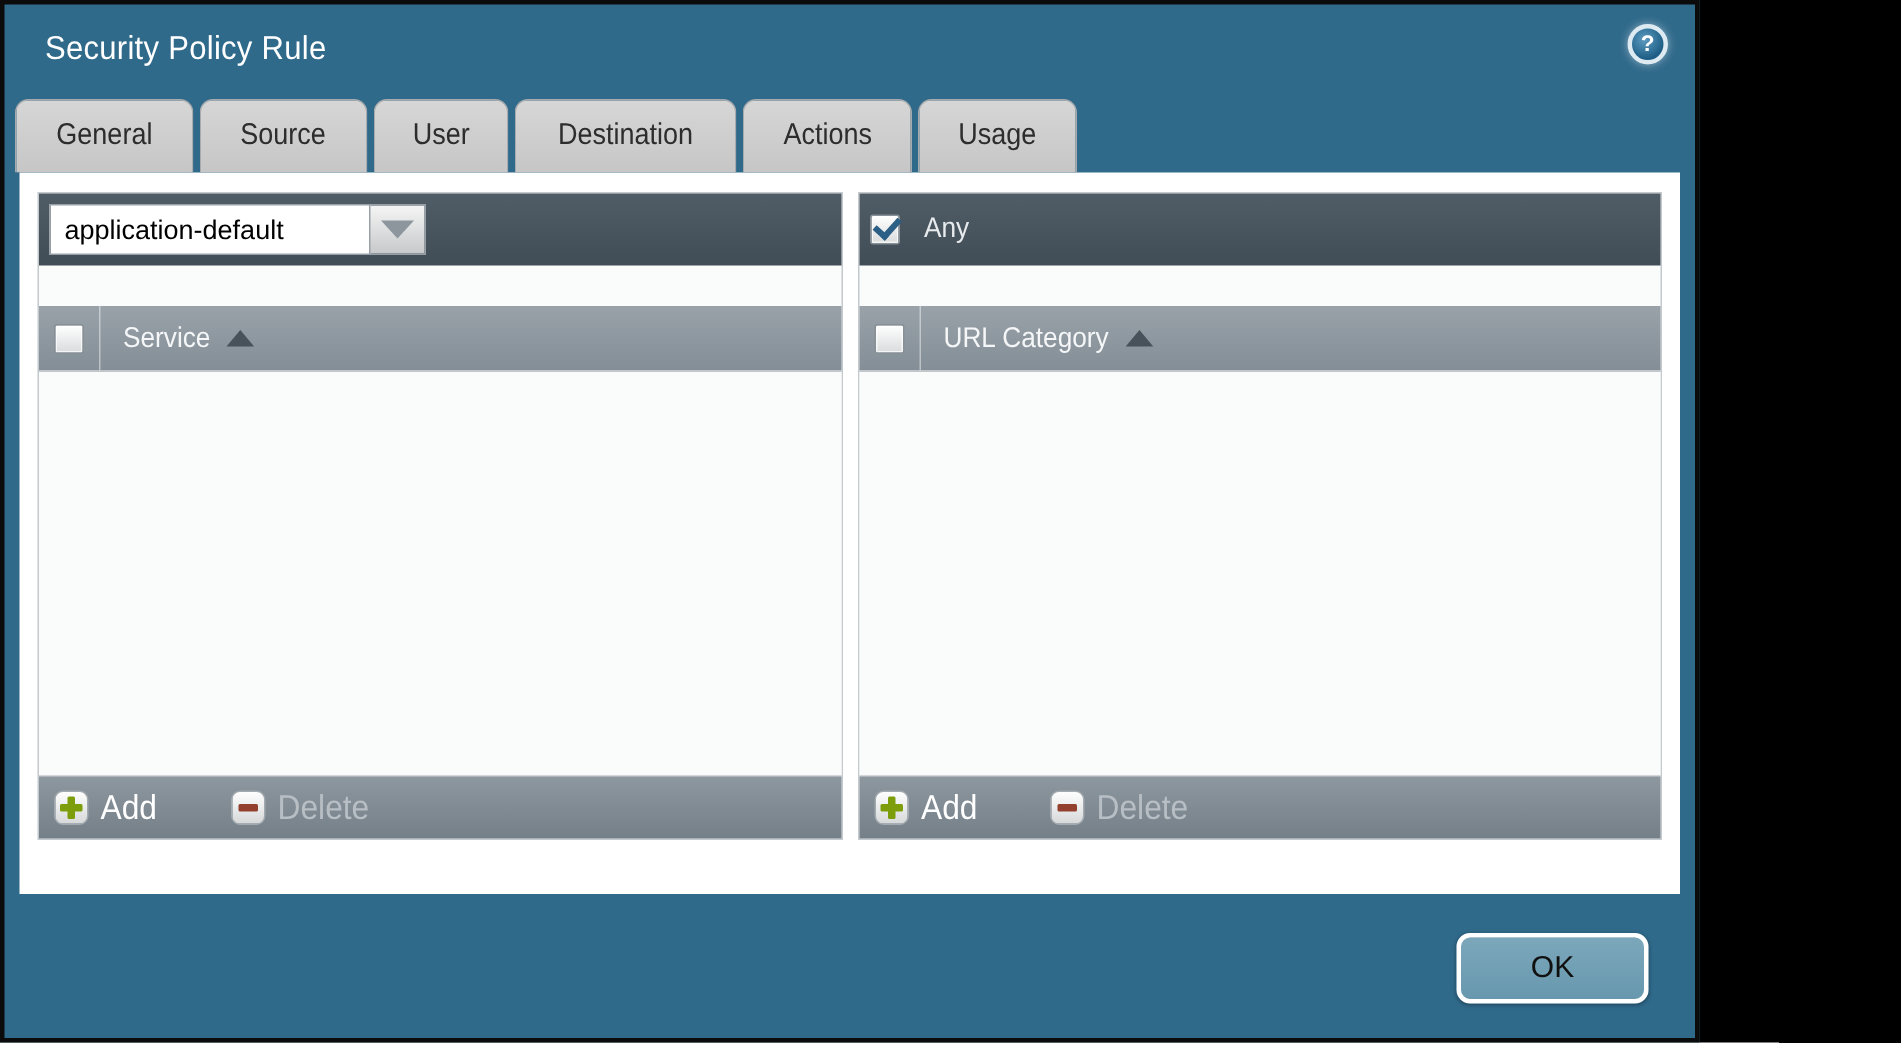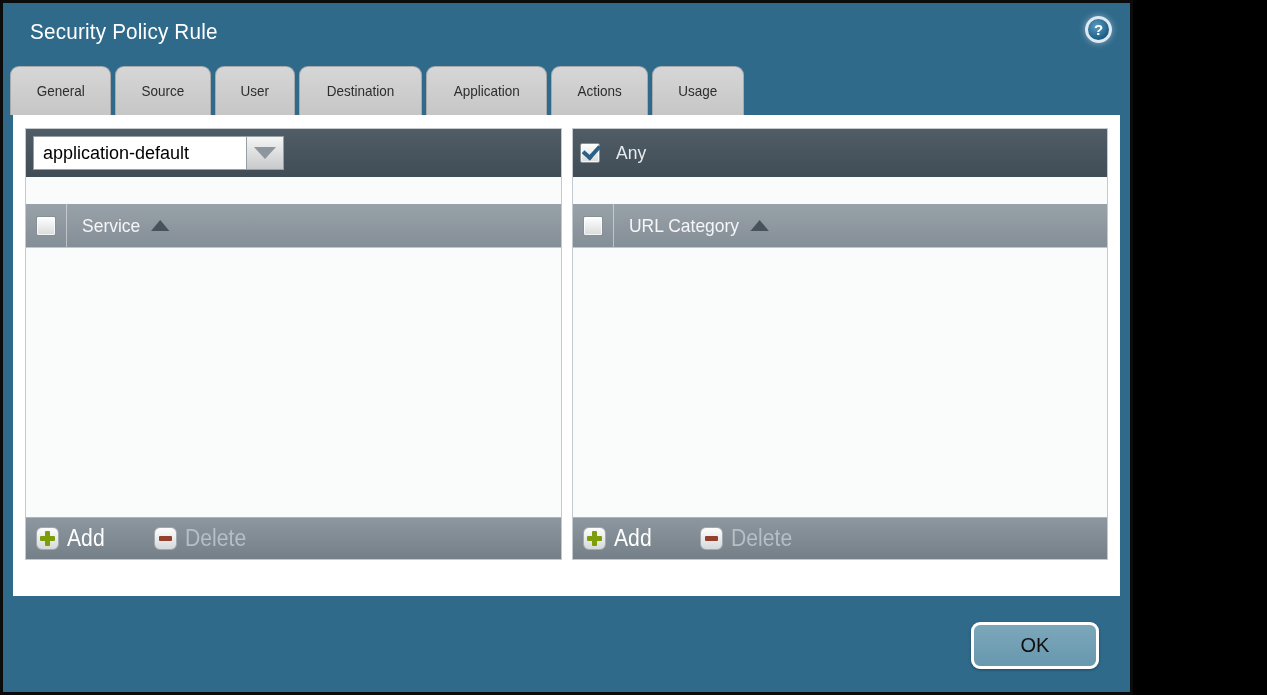--- a/index.html
+++ b/index.html
@@ -46,21 +46,21 @@
     padding-left: 7px; gap: 4px;
     position: relative; z-index: 2;
   }
   .tab {
     height: 49px;
     background: linear-gradient(#d6d6d6, #c6c6c6);
     border: 1px solid #a8abad; border-bottom: none;
     border-radius: 9px 9px 0 0;
     display: flex; align-items: center; justify-content: center;
     padding: 0 23px 2px 23px;
-    font-size: 15px; color: #2d2d2d;
+    font-size: 20px; color: #2d2d2d;
     cursor: pointer; white-space: nowrap;
   }
   .tab span { transform: scaleX(0.9); display: inline-block; }
   .tab.active {
     height: 55px;
     background: #ffffff;
     border-color: #ffffff;
     padding: 0 30px 2px 30px;
   }
 
@@ -224,23 +224,20 @@
     <div class="tab">
         <span>Source</span>
       </div>
     <div class="tab">
         <span>User</span>
       </div>
     <div class="tab">
         <span>Destination</span>
       </div>
     <div class="tab">
-        <span>Application</span>
-      </div>
-    <div class="tab">
         <span>Actions</span>
       </div>
     <div class="tab">
         <span>Usage</span>
       </div>
   </div>
 
   <div class="content">
 
     <div class="panel">

